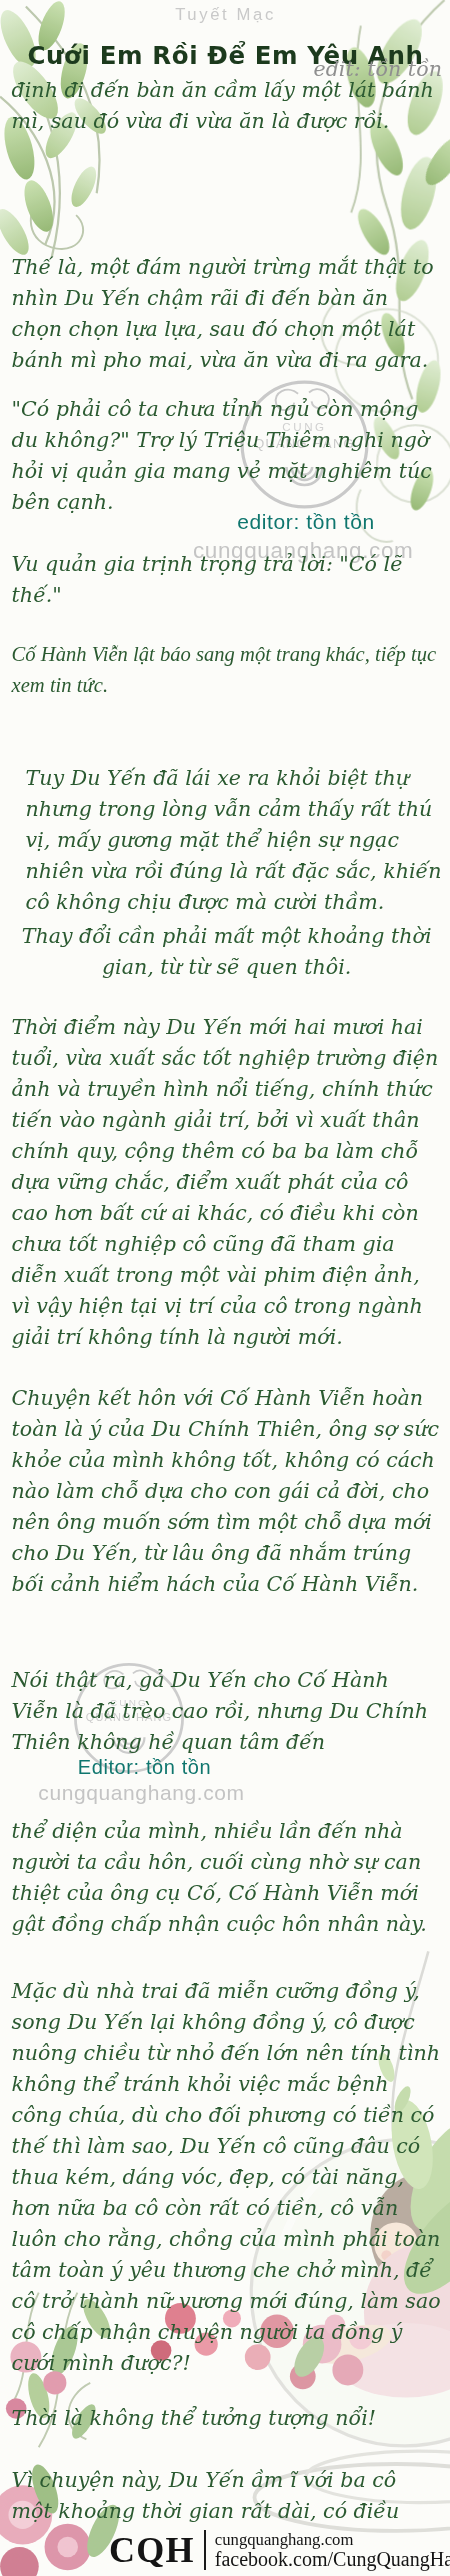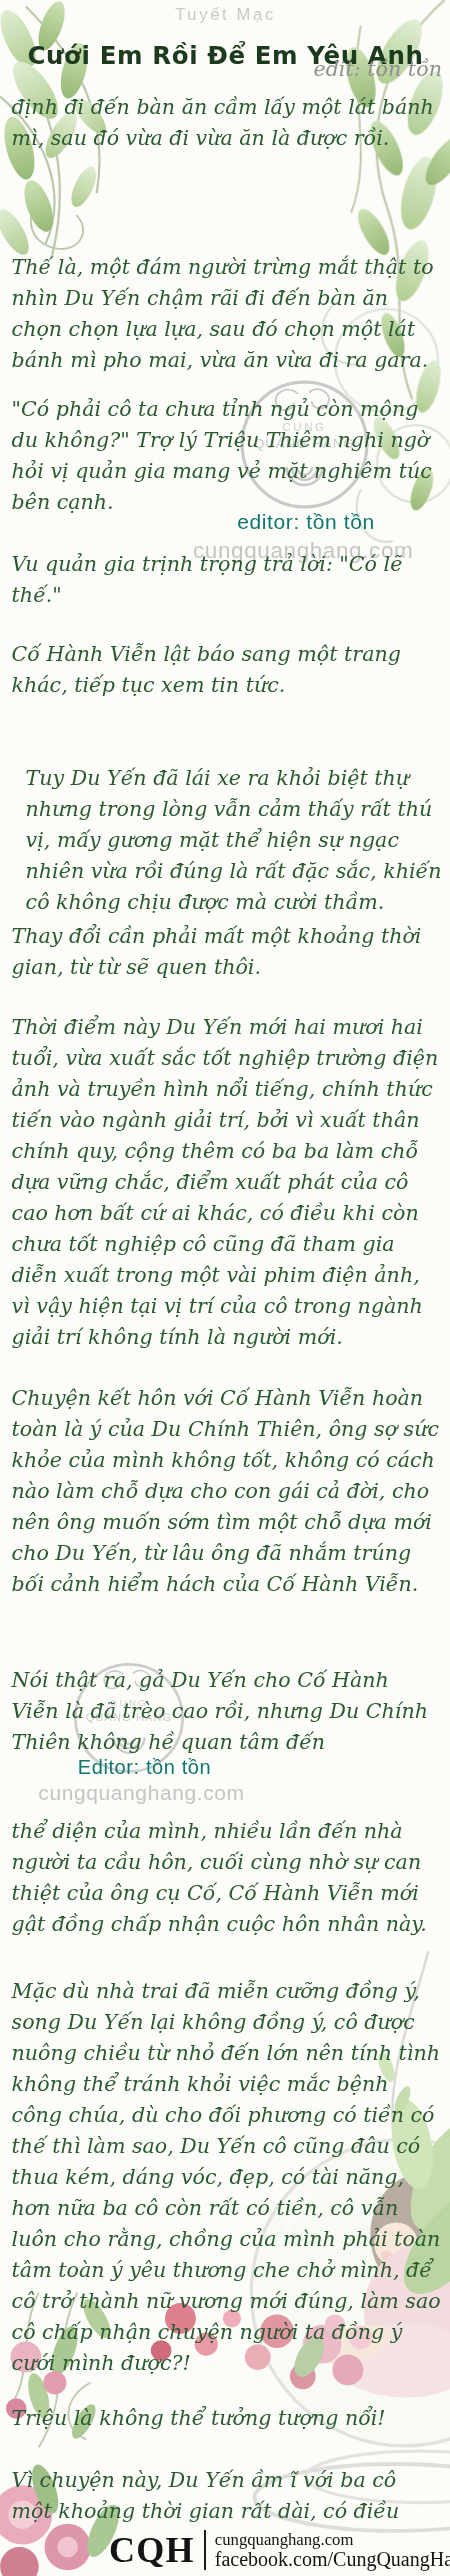--- a/index.html
+++ b/index.html
@@ -165,33 +165,33 @@
 </div>
 <div class="wm-line" style="left:48px;top:1756px;width:193px;font-size:20px;">Editor: tồn tồn</div>
 <div class="wm-line" style="left:35px;top:1781px;width:213px;font-size:21px;color:#c4c4c4;">cungquanghang.com</div>
 
 <div class="header">
   <div class="author">Tuyết Mạc</div>
   <div class="title">Cưới Em Rồi Để Em Yêu Anh</div>
 </div>
 <div class="edit-credit">edit: tồn tồn</div>
 
-<div class="para" style="top:92px;">định đi đến bàn ăn cầm lấy một lát bánh mì, sau đó vừa đi vừa ăn là được rồi.</div>
+<div class="para" style="top:75px;">định đi đến bàn ăn cầm lấy một lát bánh mì, sau đó vừa đi vừa ăn là được rồi.</div>
 <div class="para" style="top:210px;margin-top:42px;">Thế là, một đám người trừng mắt thật to nhìn Du Yến chậm rãi đi đến bàn ăn chọn chọn lựa lựa, sau đó chọn một lát bánh mì pho mai, vừa ăn vừa đi ra gara.</div>
 <div class="para" style="top:394px;">"Có phải cô ta chưa tỉnh ngủ còn mộng du không?" Trợ lý Triệu Thiêm nghi ngờ hỏi vị quản gia mang vẻ mặt nghiêm túc bên cạnh.</div>
 <div class="para" style="top:549px;">Vu quản gia trịnh trọng trả lời: "Có lẽ thế."</div>
-<div class="para" style="top:639px;">Cố Hành Viễn lật báo sang một trang khác, tiếp tục xem tin tức.</div>
+<div class="para" style="top:639px;font-family:Liberation Serif, serif;">Cố Hành Viễn lật báo sang một trang khác, tiếp tục xem tin tức.</div>
 <div class="para" style="top:763px;margin-left:14px;">Tuy Du Yến đã lái xe ra khỏi biệt thự nhưng trong lòng vẫn cảm thấy rất thú vị, mấy gương mặt thể hiện sự ngạc nhiên vừa rồi đúng là rất đặc sắc, khiến cô không chịu được mà cười thầm.</div>
-<div class="para" style="top:921px;">Thay đổi cần phải mất một khoảng thời gian, từ từ sẽ quen thôi.</div>
+<div class="para" style="top:921px;text-align:center;">Thay đổi cần phải mất một khoảng thời gian, từ từ sẽ quen thôi.</div>
 <div class="para" style="top:1012px;">Thời điểm này Du Yến mới hai mươi hai tuổi, vừa xuất sắc tốt nghiệp trường điện ảnh và truyền hình nổi tiếng, chính thức tiến vào ngành giải trí, bởi vì xuất thân chính quy, cộng thêm có ba ba làm chỗ dựa vững chắc, điểm xuất phát của cô cao hơn bất cứ ai khác, có điều khi còn chưa tốt nghiệp cô cũng đã tham gia diễn xuất trong một vài phim điện ảnh, vì vậy hiện tại vị trí của cô trong ngành giải trí không tính là người mới.</div>
 <div class="para" style="top:1383px;">Chuyện kết hôn với Cố Hành Viễn hoàn toàn là ý của Du Chính Thiên, ông sợ sức khỏe của mình không tốt, không có cách nào làm chỗ dựa cho con gái cả đời, cho nên ông muốn sớm tìm một chỗ dựa mới cho Du Yến, từ lâu ông đã nhắm trúng bối cảnh hiểm hách của Cố Hành Viễn.</div>
 <div class="para" style="top:1665px;">Nói thật ra, gả Du Yến cho Cố Hành Viễn là đã trèo cao rồi, nhưng Du Chính Thiên không hề quan tâm đến</div>
 <div class="para" style="top:1816px;">thể diện của mình, nhiều lần đến nhà người ta cầu hôn, cuối cùng nhờ sự can thiệt của ông cụ Cố, Cố Hành Viễn mới gật đồng chấp nhận cuộc hôn nhân này.</div>
 <div class="para" style="top:1976px;">Mặc dù nhà trai đã miễn cưỡng đồng ý, song Du Yến lại không đồng ý, cô được nuông chiều từ nhỏ đến lớn nên tính tình không thể tránh khỏi việc mắc bệnh công chúa, dù cho đối phương có tiền có thế thì làm sao, Du Yến cô cũng đâu có thua kém, dáng vóc, đẹp, có tài năng, hơn nữa ba cô còn rất có tiền, cô vẫn luôn cho rằng, chồng của mình phải toàn tâm toàn ý yêu thương che chở mình, để cô trở thành nữ vương mới đúng, làm sao cô chấp nhận chuyện người ta đồng ý cưới mình được?!</div>
-<div class="para" style="top:2403px;">Triệu là không thể tưởng tượng nổi!</div>
+<div class="para" style="top:2403px;">Thời là không thể tưởng tượng nổi!</div>
 <div class="para" style="top:2465px;">Vì chuyện này, Du Yến ầm ĩ với ba cô một khoảng thời gian rất dài, có điều</div>
 
 <div class="footer">
   <div class="cqh">CQH</div>
   <div class="bar"></div>
   <div class="col">
     <div class="site">cungquanghang.com</div>
     <div class="fb">facebook.com/CungQuangHang</div>
   </div>
 </div>

